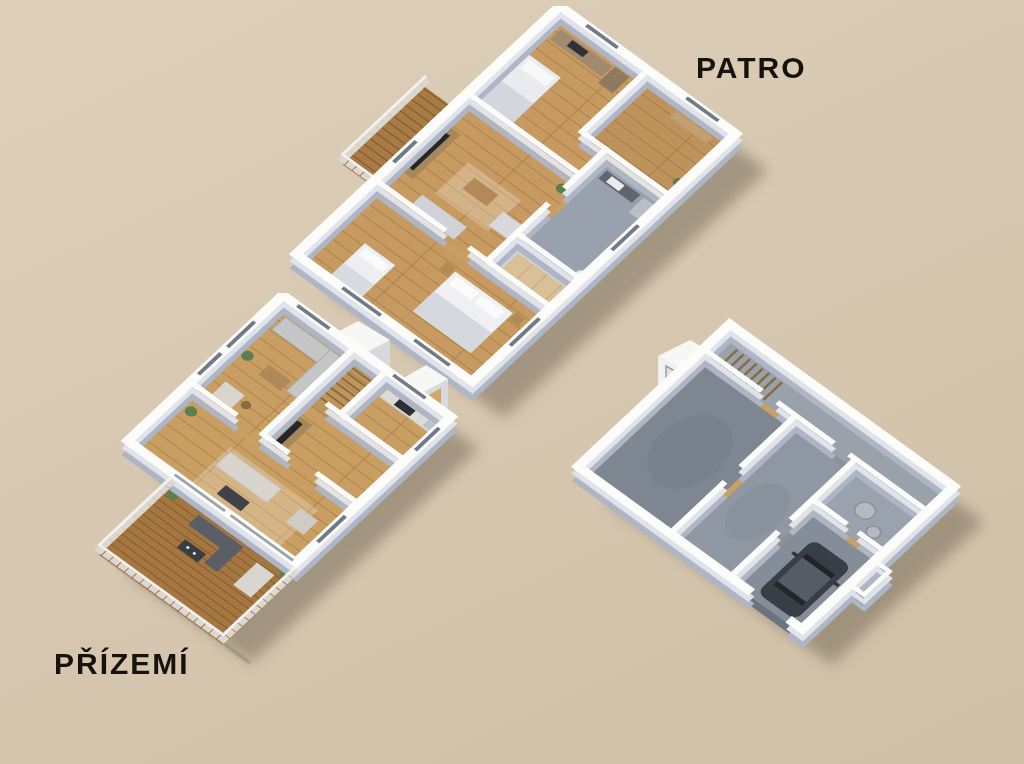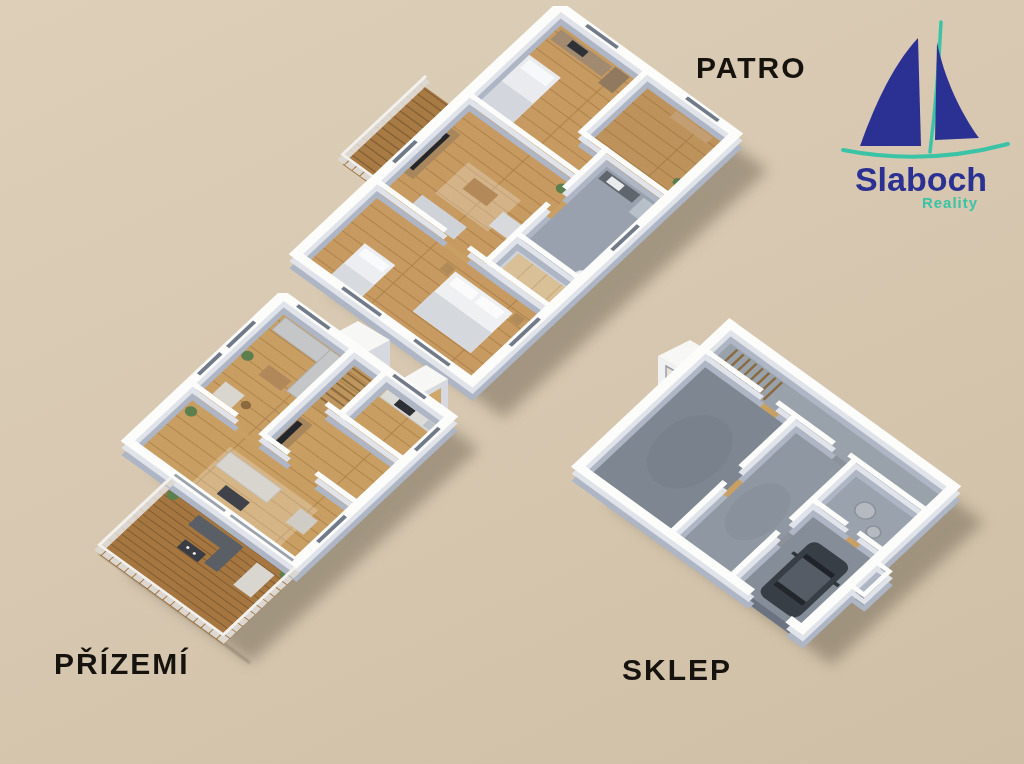--- a/index.html
+++ b/index.html
@@ -316,26 +316,15 @@
       <g transform="matrix(0.8,0.58,-0.66,0.62,170,6)" stroke="#fcfcfa">
         <use href="#wC0" stroke-width="10"></use>
           <use href="#wC1" stroke-width="6"></use>
           <use href="#wC2" stroke-width="5"></use>
       </g>
     </g>
   </svg>
 
   <div class="floor-label label-patro">PATRO</div>
   <div class="floor-label label-prizemi">PŘÍZEMÍ</div>
-  <div class="floor-label label-sklep">SKLEP</div>
-
-  <div class="logo">
-    <svg width="190" height="205" viewBox="0 0 190 205">
-      <path d="M32,138 C44,105 62,60 90,30 L93,138 Z" fill="#2b3192"></path>
-      <path d="M113,14 C111,55 106,112 102,144" stroke="#3bc3a6" stroke-width="3.5" fill="none" stroke-linecap="round"></path>
-      <path d="M109,34 C116,70 133,105 151,130 L107,132 Z" fill="#2b3192"></path>
-      <path d="M15,142 Q97,158 180,136" stroke="#3bc3a6" stroke-width="4" fill="none" stroke-linecap="round"></path>
-      <text x="93" y="183" text-anchor="middle" font-family="Liberation Sans, sans-serif" font-weight="700" font-size="34" fill="#2b3192">Slaboch</text>
-      <text x="122" y="200" text-anchor="middle" font-family="Liberation Sans, sans-serif" font-weight="700" font-size="15" letter-spacing="1" fill="#3bc3a6">Reality</text>
-    </svg>
-  </div>
+
 
 </div>
 
 </body></html>

